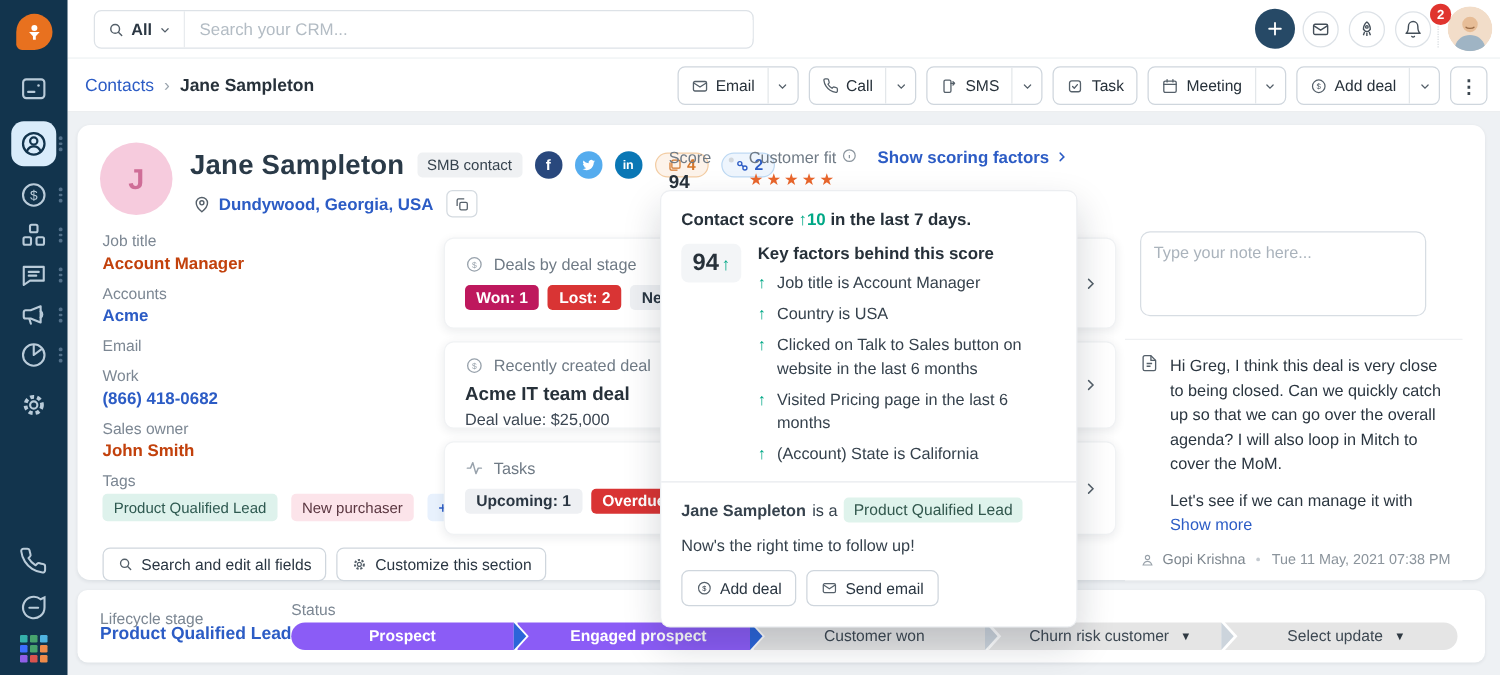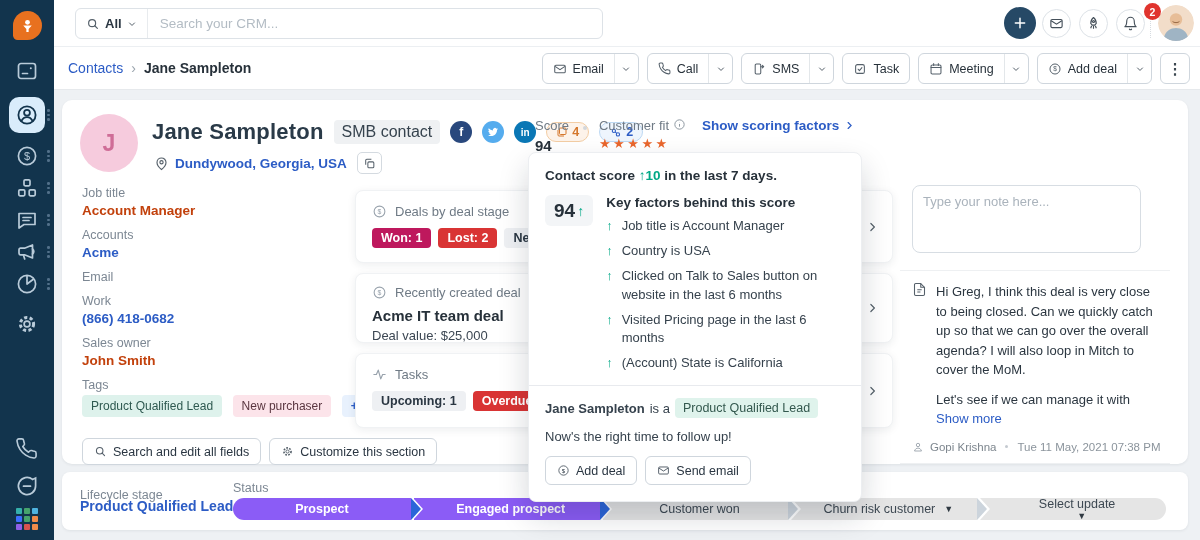--- a/index.html
+++ b/index.html
@@ -41,21 +41,21 @@
   .btn-main { display:flex; align-items:center; gap:6px; padding:0 10px; font-size:12.5px; color:#27313a; cursor:pointer; }
   .btn-caret { display:flex; align-items:center; justify-content:center; width:24px; border-left:1px solid #e3e7ea; color:#55606a; cursor:pointer; }
   .btn-ic { color:#55606a; }
   .kebab-btn { width:30px; height:31px; border:1px solid #cfd6dd; border-radius:6px; background:#fff; display:flex; align-items:center; justify-content:center; color:#3c4750; font-size:15px; font-weight:700; cursor:pointer; letter-spacing:0; }
 
   
   .card-main { position:absolute; left:8px; top:100px; width:1126px; height:364px; background:#fff; border-radius:10px; box-shadow:0 1px 3px rgba(20,30,45,.07); }
   .c-avatar { position:absolute; left:18px; top:14px; width:58px; height:58px; border-radius:50%; background:#f6cbdd; color:#cf6d97; font-size:23px; font-weight:700; display:flex; align-items:center; justify-content:center; }
   .name-row { position:absolute; left:90px; top:19px; display:flex; align-items:center; gap:10px; }
   .c-name { font-size:22px; font-weight:700; color:#2a3a48; letter-spacing:.2px; }
-  .type-pill { background:#eff1f3; color:#36434e; font-size:16px; padding:3px 8px; border-radius:4px; }
+  .type-pill { background:#eff1f3; color:#36434e; font-size:12px; padding:3px 8px; border-radius:4px; }
   .soc { width:22px; height:22px; border-radius:50%; display:flex; align-items:center; justify-content:center; color:#fff; font-size:12px; font-weight:700; cursor:pointer; }
   .cnt-pill { display:flex; align-items:center; gap:4px; font-size:12.5px; font-weight:700; padding:2px 9px; border-radius:11px; cursor:pointer; }
   .cnt-orange { background:#fdf3ea; border:1px solid #f3cda4; color:#d4772c; }
   .cnt-blue { background:#eef5fd; border:1px solid #bed9f3; color:#2c5cc5; }
   .loc-row { position:absolute; left:92px; top:52px; display:flex; align-items:center; gap:6px; }
   .loc-text { color:#2c5cc5; font-size:13.5px; font-weight:700; cursor:pointer; }
   .copy-btn { width:25px; height:22px; border:1px solid #d4dae0; border-radius:5px; display:flex; align-items:center; justify-content:center; color:#55606a; cursor:pointer; margin-left:4px; background:#fff; }
 
   .score-block { position:absolute; left:473px; top:18px; display:flex; align-items:flex-start; }
   .sb-label { font-size:13px; color:#6f7a85; }
@@ -127,21 +127,21 @@
 
   
   .card-bottom { position:absolute; left:8px; top:472px; width:1126px; height:58px; background:#fff; border-radius:8px; box-shadow:0 1px 3px rgba(20,30,45,.07); }
   .lc-label { position:absolute; left:18px; top:16px; font-size:12.5px; color:#7c8793; }
   .lc-value { position:absolute; left:18px; top:26px; font-size:14px; font-weight:700; color:#2c5cc5; cursor:pointer; }
   .st-label { position:absolute; left:171px; top:9px; font-size:12.5px; color:#7c8793; }
   .stages { position:absolute; left:171px; top:26px; right:22px; height:22px; display:flex; }
   .stage { flex:1; position:relative; display:flex; align-items:center; justify-content:center; font-size:12.5px; cursor:pointer; }
   .stage + .stage { margin-left:3px; padding-left:8px; }
   .stage:first-child { border-radius:11px 0 0 11px; }
-  .stage:last-child { border-radius:0 11px 11px 0;flex-direction:column; }
+  .stage:last-child { border-radius:0 11px 11px 0; }
   .stage:not(:last-child)::before { content:""; position:absolute; left:100%; margin-left:2.5px; top:0; border-top:11px solid transparent; border-bottom:11px solid transparent; border-left:10px solid #fff; z-index:2; }
   .stage:not(:last-child)::after { content:""; position:absolute; left:100%; top:0; border-top:11px solid transparent; border-bottom:11px solid transparent; border-left:10px solid var(--c); z-index:3; }
   .st-active { --c:#2b65d9; background:#8b5cf6; color:#fff; font-weight:700; }
   .st-idle { --c:#ccd4dc; background:#e5e5e5; color:#3d4852; }
   .st-caret { font-size:9px; margin-left:9px; color:#2f3942; }
   .lc-caret { font-size:10px; margin-left:4px; }
 </style>
 </head>
 <body>
 

